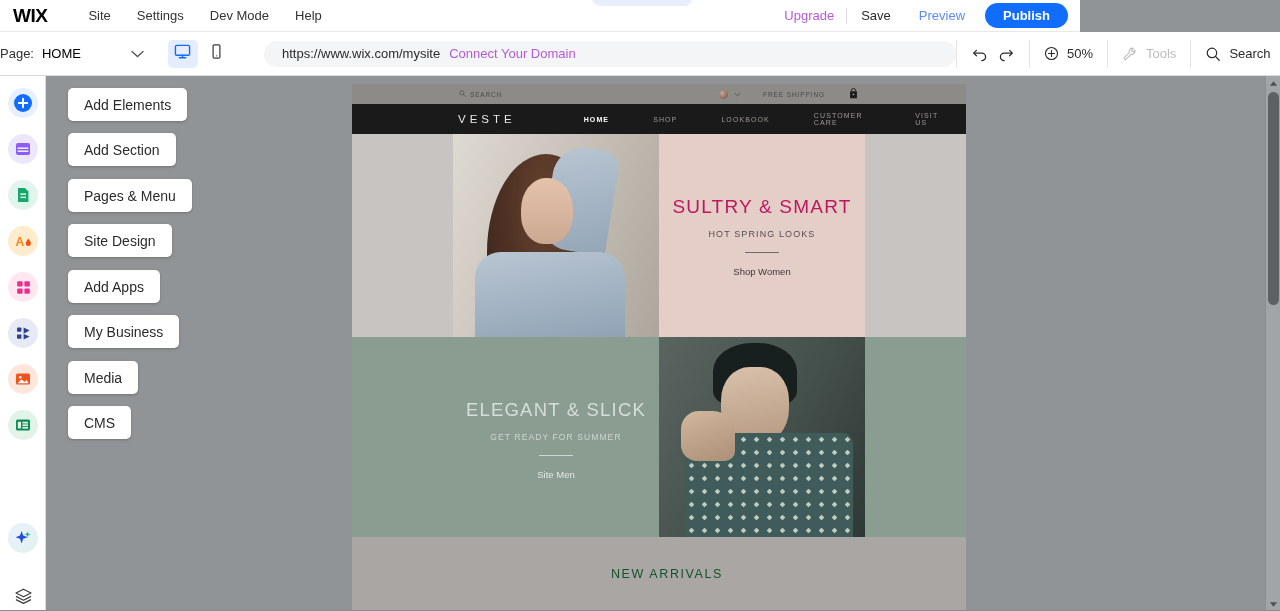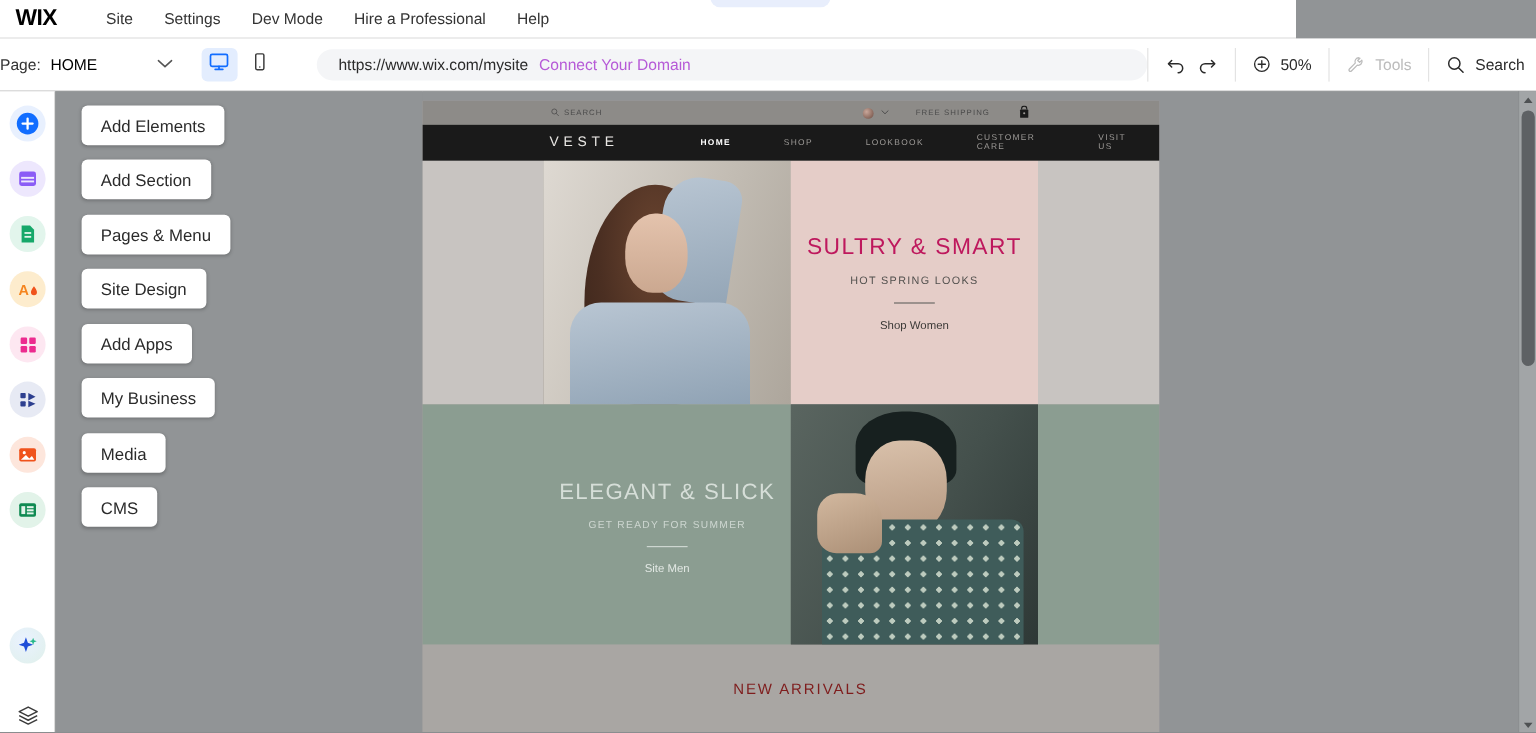--- a/index.html
+++ b/index.html
@@ -157,21 +157,21 @@
   .pad-r2{ flex:1; background:#8b9d91; }
   .h-title-l{ font-size:18.5px; letter-spacing:1.2px; color:#d6ded8; font-weight:400; }
   .h-sub-l{ font-size:8.5px; letter-spacing:1.1px; color:#cdd6d0; margin-top:11px; }
   .h-rule-l{ width:34px; height:1px; background:#cdd6d0; margin:13px auto 0; }
   .h-cta-l{ font-size:9.5px; color:#e2e8e4; margin-top:13px; cursor:pointer; }
 
   .arrivals{
     height:74px; background:#a9a6a3; display:flex;
     align-items:center; justify-content:center;
   }
-  .arrivals span{ font-size:12.5px; letter-spacing:1.6px; color:#7f1d1d;margin-left:16px; }
+  .arrivals span{ font-size:12.5px; letter-spacing:1.6px; color:#14532d;margin-left:16px; }
 
   
   .w-hair{ position:absolute; left:34px; top:20px; width:118px; height:183px;
     background:radial-gradient(ellipse at 50% 30%, #6b4530 0%, #4b2f22 55%, #3a241a 100%);
     border-radius:54% 54% 38% 38%/58% 58% 42% 42%; }
   .w-face{ position:absolute; left:68px; top:44px; width:52px; height:66px;
     background:linear-gradient(180deg,#e4c3ad,#cba890); border-radius:48% 48% 44% 44%; }
   .w-jacket{ position:absolute; left:22px; top:118px; width:150px; height:86px;
     background:linear-gradient(170deg,#b9c6d3,#8fa2b4); border-radius:26px 26px 0 0; }
   .w-arm{ position:absolute; left:96px; top:14px; width:64px; height:104px;
@@ -212,24 +212,30 @@
   <div class="top-notch">
     
   </div>
 
   <div class="wix-logo">WIX</div>
 
   <div class="menu">
     <div class="menu-item">Site</div>
     <div class="menu-item">Settings</div>
     <div class="menu-item">Dev Mode</div>
-    <div class="menu-item">Hire a Professional</div>
     <div class="menu-item">Help</div>
   </div>
 
+  <div class="topbar-right">
+    <div class="upgrade">Upgrade</div>
+    <div class="tb-sep"></div>
+    <div class="save">Save</div>
+    <div class="preview">Preview</div>
+    <button class="publish">Publish</button>
+  </div>
 </div>
 
 <div class="toolbar">
 
   <div class="page-sel">
     <span class="page-label">Page:</span>
     <span class="page-value">HOME</span>
     <span class="chev">
       <svg width="13" height="8" viewBox="0 0 13 8">
           <path d="M1 1.5 L6.5 6.5 L12 1.5" fill="none" stroke="#555" stroke-width="1.3" stroke-linecap="round"></path>

